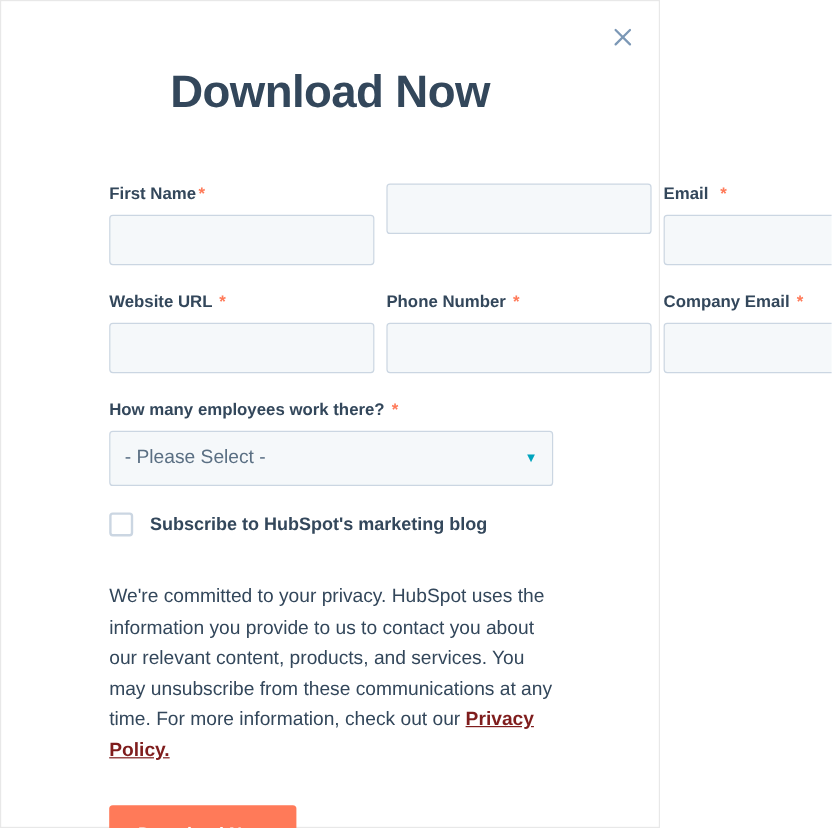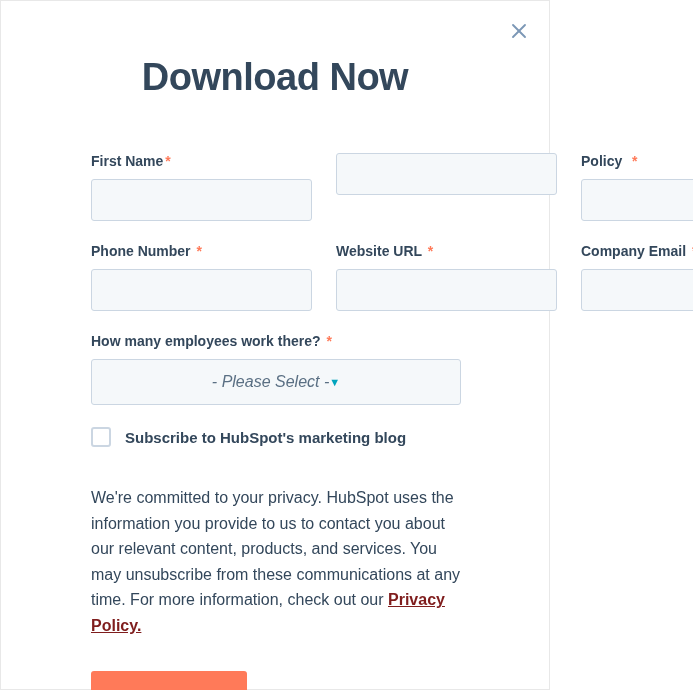--- a/index.html
+++ b/index.html
@@ -36,21 +36,21 @@
       font-weight: 700;
       color: #33475b;
       margin-top: 55px;
       letter-spacing: -0.5px;
     }
     .form {
       margin: 54px 88px 0 90px;
     }
     .row {
       display: flex;
-      gap: 24px;
+      gap: 10px;
       margin-bottom: 22px;
     }
     .field {
       flex: 1;
       display: flex;
       flex-direction: column;
     }
     .label {
       font-size: 14px;
       color: #33475b;
@@ -73,23 +73,22 @@
     .select {
       background: #f5f8fa;
       border: 1px solid #cbd6e2;
       border-radius: 3px;
       height: 46px;
       padding: 0 12px;
       font-size: 16px;
       color: #5a6f83;
       display: flex;
       align-items: center;
-      justify-content: center;
-      cursor: pointer;
-      font-style: italic;
+      justify-content: space-between;
+      cursor: pointer;
     }
     .select .caret {
       color: #00a4bd;
       font-size: 11px;
     }
     .fullrow { margin-bottom: 22px; }
     .checkbox-row {
       display: flex;
       align-items: center;
       gap: 14px;
@@ -151,36 +150,36 @@
         <div class="label">
           <span>First Name</span><span class="ast">*</span>
         </div>
         <input class="input" type="text" value="" style="">
       </div>
       <div class="field">
         <input class="input" type="text" value="" style="">
       </div>
       <div class="field">
         <div class="label">
-          <span>Policy</span>&nbsp;&nbsp;<span class="ast">*</span>
+          <span>Email</span>&nbsp;&nbsp;<span class="ast">*</span>
         </div>
         <input class="input" type="text" value="" style="">
       </div>
     </div>
 
     <div class="row">
       <div class="field">
         <div class="label">
+          <span>Website URL</span> <span class="ast">*</span>
+        </div>
+        <input class="input" type="text" value="" style="">
+      </div>
+      <div class="field">
+        <div class="label">
           <span>Phone Number</span> <span class="ast">*</span>
-        </div>
-        <input class="input" type="text" value="" style="">
-      </div>
-      <div class="field">
-        <div class="label">
-          <span>Website URL</span> <span class="ast">*</span>
         </div>
         <input class="input" type="text" value="" style="">
       </div>
       <div class="field">
         <div class="label">
           <span>Company Email</span> <span class="ast">*</span>
         </div>
         <input class="input" type="text" value="" style="">
       </div>
     </div>

